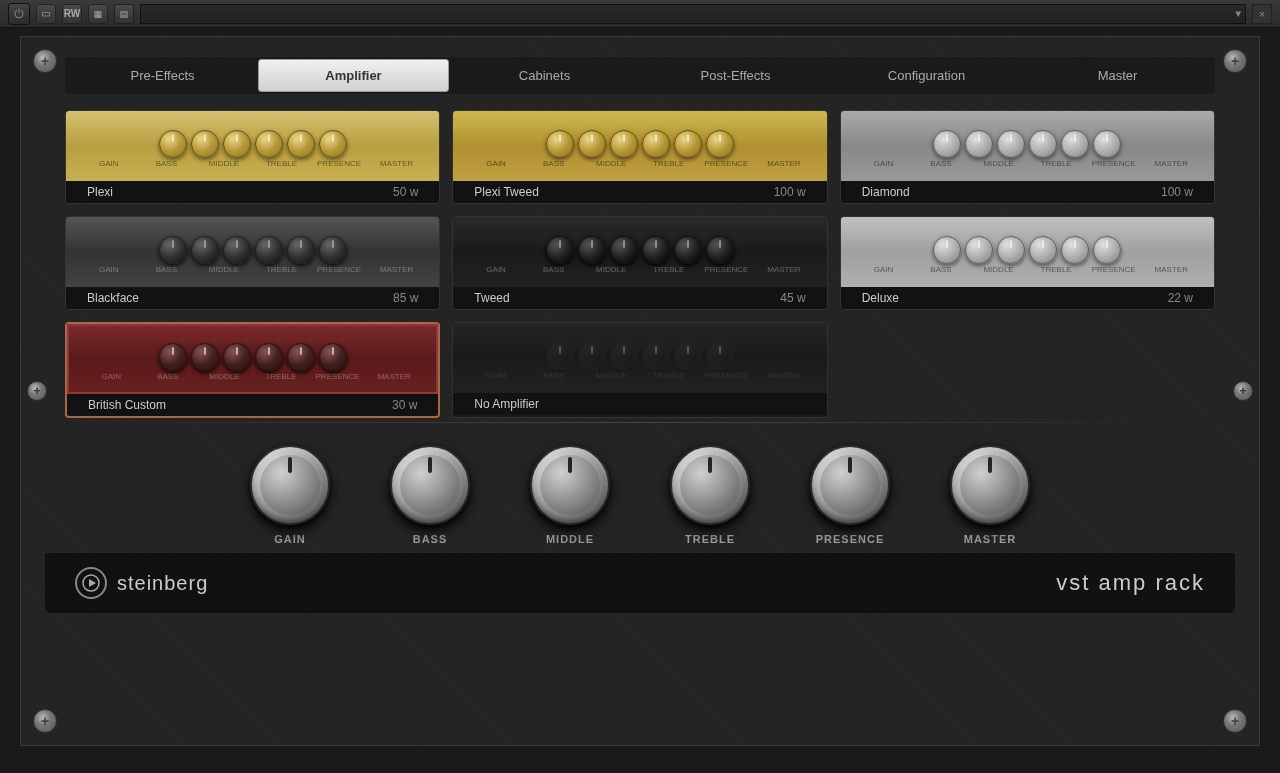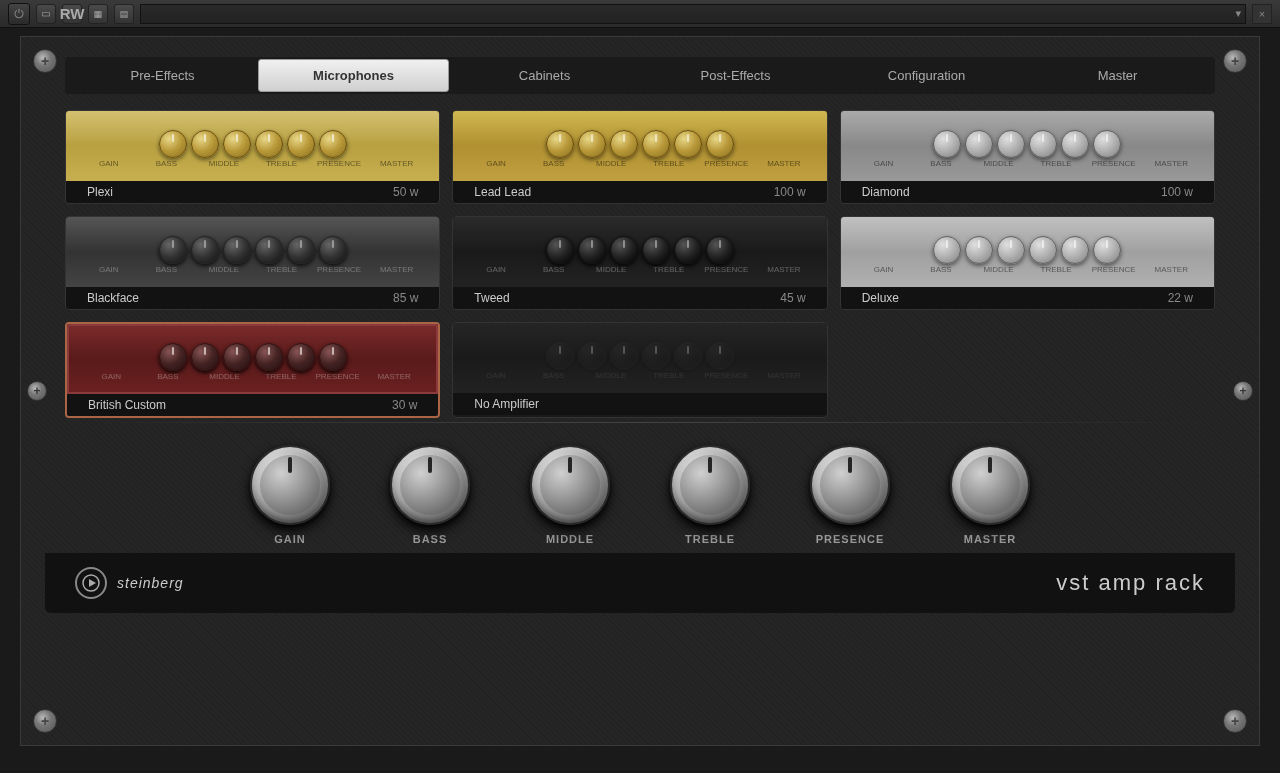--- a/index.html
+++ b/index.html
@@ -329,24 +329,23 @@
       border-radius: 50%;
       border: 2px solid #888;
       display: flex;
       align-items: center;
       justify-content: center;
       color: #ccc;
       font-size: 14px;
     }
     .steinberg-text {
       color: #ccc;
-      font-size: 14px;
+      font-size: 20px;
       font-weight: normal;
       letter-spacing: 1px;
-      font-style: italic;
     }
     .vst-text {
       color: #ccc;
       font-size: 22px;
       letter-spacing: 2px;
     }
 
     
     .amp-grid-main {
       display: grid;
@@ -427,21 +426,21 @@
       z-index: 2;
     }
   </style>
 </head>
 <body>
 
 <div class="title-bar">
   <div class="title-bar-power">⏻</div>
   <div class="title-bar-btn">▭</div>
   <div class="title-bar-btn">
-      <span style="font-size:15px;font-weight:bold">RW</span>
+      <span style="font-size:10px;font-weight:bold">RW</span>
     </div>
   <div class="title-bar-btn">
       <span style="font-size:9px">▦</span>
     </div>
   <div class="title-bar-btn">
       <span style="font-size:9px">▤</span>
     </div>
   <div class="title-bar-center">
     <div class="title-dropdown">
       <span style="color:#aaa;font-size:11px"></span>
@@ -461,21 +460,21 @@
     <div class="corner-screw screw-bl"></div>
     <div class="corner-screw screw-br"></div>
 
     <div class="side-screw-left"></div>
     <div class="side-screw-right"></div>
 
     <div class="content-area">
 
       <div class="tab-bar">
         <div class="tab">Pre-Effects</div>
-        <div class="tab active">Microphones</div>
+        <div class="tab active">Amplifier</div>
         <div class="tab">Cabinets</div>
         <div class="tab">Post-Effects</div>
         <div class="tab">Configuration</div>
         <div class="tab">Master</div>
       </div>
 
       <div class="amp-grid-main">
 
         <div class="amp-cell amp-plexi">
           <div class="amp-preview">
@@ -519,21 +518,21 @@
                 <span class="amp-label">GAIN</span>
                 <span class="amp-label">BASS</span>
                 <span class="amp-label">MIDDLE</span>
                 <span class="amp-label">TREBLE</span>
                 <span class="amp-label">PRESENCE</span>
                 <span class="amp-label">MASTER</span>
               </div>
             </div>
           </div>
           <div class="amp-footer">
-            <span class="amp-name">Lead Lead</span>
+            <span class="amp-name">Plexi Tweed</span>
             <span class="amp-watt">100 w</span>
           </div>
         </div>
 
         <div class="amp-cell amp-diamond">
           <div class="amp-preview">
             <div style="width:100%; padding: 8px 6px 2px;">
               <div class="amp-knobs">
                 <div class="amp-knob amp-knob-silver"></div>
                 <div class="amp-knob amp-knob-silver"></div>

